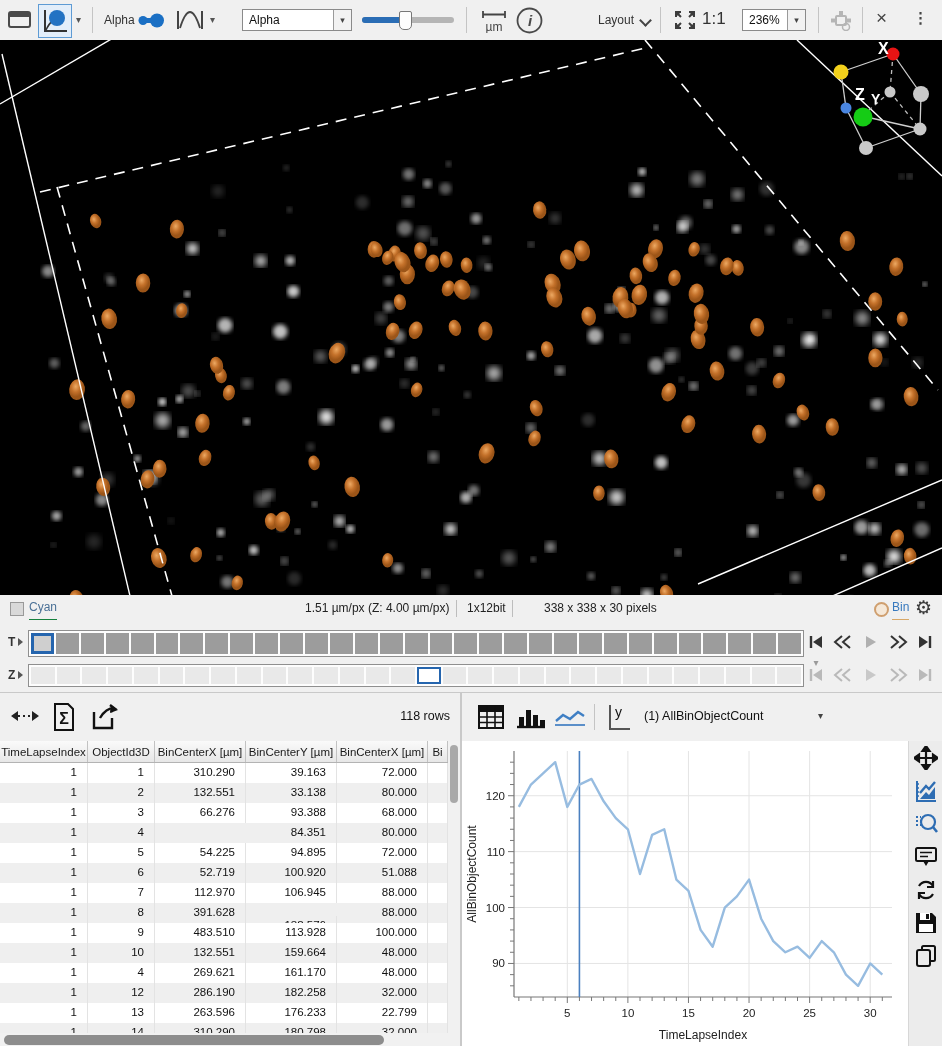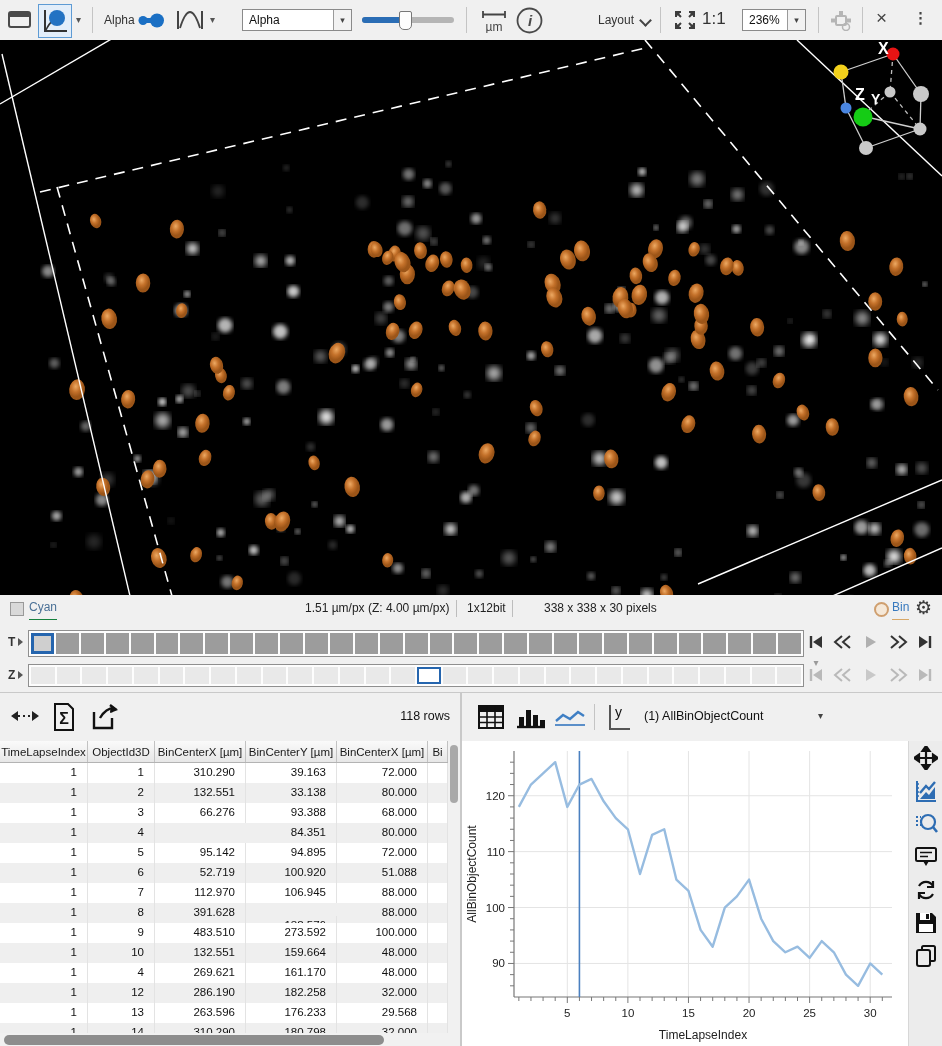--- a/index.html
+++ b/index.html
@@ -666,21 +666,21 @@
           <div class="td" style="width: 88px;">1</div>
           <div class="td" style="width: 67px;">4</div>
           <div class="td" style="width: 91px; margin-top: 20px;">10.544</div>
           <div class="td" style="width: 91px;">84.351</div>
           <div class="td" style="width: 91px;">80.000</div>
           <div class="td" style="width: 20px;"></div>
         </div>
         <div class="trow">
           <div class="td" style="width: 88px;">1</div>
           <div class="td" style="width: 67px;">5</div>
-          <div class="td" style="width: 91px;">95.142</div>
+          <div class="td" style="width: 91px;">54.225</div>
           <div class="td" style="width: 91px;">94.895</div>
           <div class="td" style="width: 91px;">72.000</div>
           <div class="td" style="width: 20px;"></div>
         </div>
         <div class="trow alt">
           <div class="td" style="width: 88px;">1</div>
           <div class="td" style="width: 67px;">6</div>
           <div class="td" style="width: 91px;">52.719</div>
           <div class="td" style="width: 91px;">100.920</div>
           <div class="td" style="width: 91px;">51.088</div>
@@ -699,21 +699,21 @@
           <div class="td" style="width: 67px;">8</div>
           <div class="td" style="width: 91px;">391.628</div>
           <div class="td" style="width: 91px; margin-top: 13px;">138.576</div>
           <div class="td" style="width: 91px;">88.000</div>
           <div class="td" style="width: 20px;"></div>
         </div>
         <div class="trow">
           <div class="td" style="width: 88px;">1</div>
           <div class="td" style="width: 67px;">9</div>
           <div class="td" style="width: 91px;">483.510</div>
-          <div class="td" style="width: 91px;">273.592</div>
+          <div class="td" style="width: 91px;">113.928</div>
           <div class="td" style="width: 91px;">100.000</div>
           <div class="td" style="width: 20px;"></div>
         </div>
         <div class="trow alt">
           <div class="td" style="width: 88px;">1</div>
           <div class="td" style="width: 67px;">10</div>
           <div class="td" style="width: 91px;">132.551</div>
           <div class="td" style="width: 91px;">159.664</div>
           <div class="td" style="width: 91px;">48.000</div>
           <div class="td" style="width: 20px;"></div>
@@ -732,21 +732,21 @@
           <div class="td" style="width: 91px;">286.190</div>
           <div class="td" style="width: 91px;">182.258</div>
           <div class="td" style="width: 91px;">32.000</div>
           <div class="td" style="width: 20px;"></div>
         </div>
         <div class="trow">
           <div class="td" style="width: 88px;">1</div>
           <div class="td" style="width: 67px;">13</div>
           <div class="td" style="width: 91px;">263.596</div>
           <div class="td" style="width: 91px;">176.233</div>
-          <div class="td" style="width: 91px;">29.568</div>
+          <div class="td" style="width: 91px;">22.799</div>
           <div class="td" style="width: 20px;"></div>
         </div>
         <div class="trow alt">
           <div class="td" style="width: 88px;">1</div>
           <div class="td" style="width: 67px;">14</div>
           <div class="td" style="width: 91px;">310.290</div>
           <div class="td" style="width: 91px;">180.798</div>
           <div class="td" style="width: 91px;">32.000</div>
           <div class="td" style="width: 20px;"></div>
         </div>

